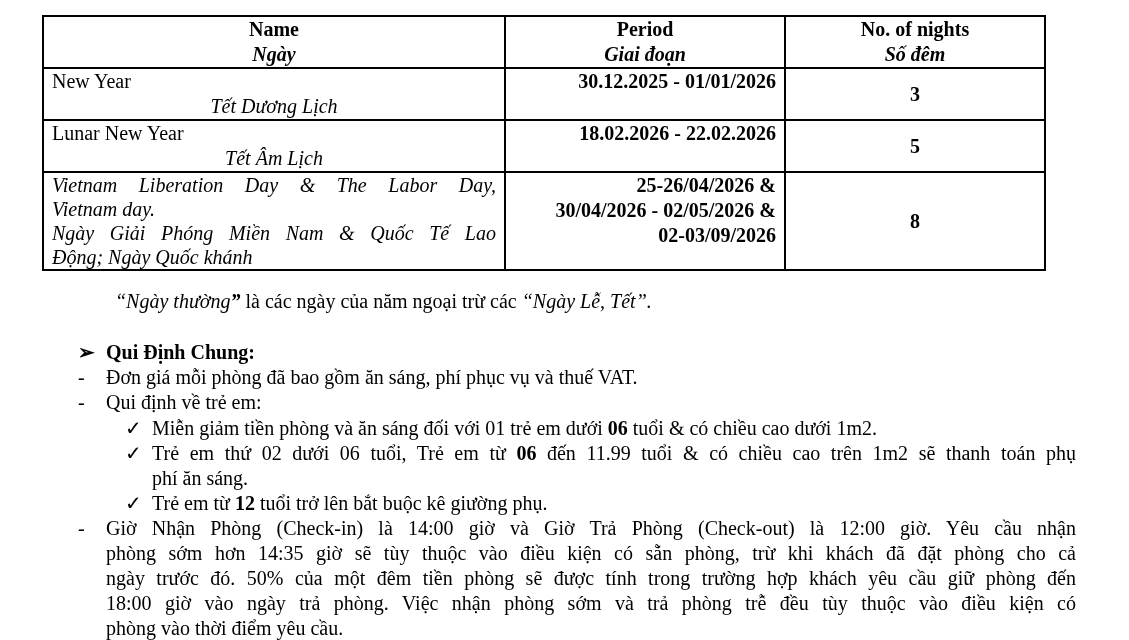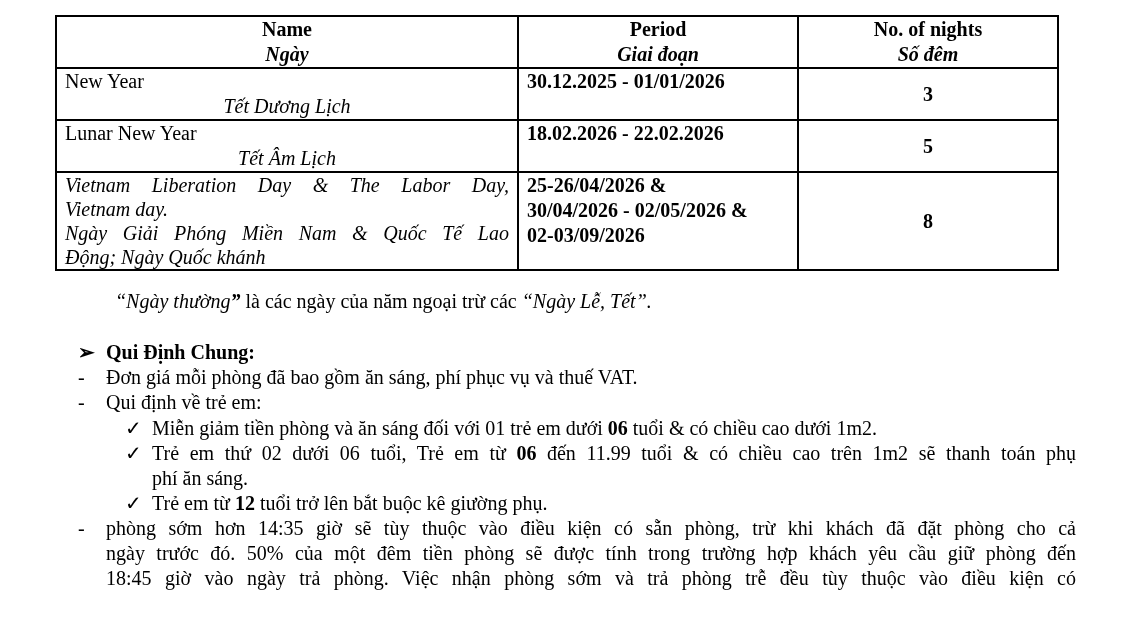--- a/index.html
+++ b/index.html
@@ -12,21 +12,21 @@
     color: #000000;
     font-family: "Liberation Serif", "DejaVu Serif", serif;
     font-size: 20px;
     line-height: 25px;
     overflow: hidden;
   }
 
   
   table.holiday {
     position: absolute;
-    left: 55px;
+    left: 42px;
     top: 15px;
     width: 1002px;
     border-collapse: collapse;
     table-layout: fixed;
   }
   table.holiday th, table.holiday td {
     border: 2px solid #000000;
     padding: 0 8px;
     overflow: hidden;
   }
@@ -43,21 +43,21 @@
   .cell-name { vertical-align: top; padding-top: 1px; margin-left: 20px; }
   .cell-name .vi { font-style: italic; text-align: center; }
   .cell-name-3 {
     vertical-align: top;
     font-style: italic;
     line-height: 24px;
     padding-top: 2px;
   }
   .cell-period {
     vertical-align: top;
-    text-align: left;
+    text-align: right;
     font-weight: bold;
     padding-top: 2px;
   }
   .cell-nights {
     vertical-align: middle;
     text-align: center;
     font-weight: bold;
   }
   .stretch { text-align: justify; text-align-last: justify; }
 
@@ -164,18 +164,20 @@
     <div class="line stretch"><span>Trẻ em thứ 02 dưới 06 tuổi, Trẻ em từ </span><span class="b">06</span><span> đến 11.99 tuổi &amp; có chiều cao trên 1m2 sẽ thanh toán phụ</span></div>
     <div class="line">phí ăn sáng.</div>
   </div>
 
   <div class="l2" style="top:491px">
     <span class="marker">✓</span><span>Trẻ em từ </span><span class="b">12</span><span> tuổi trở lên bắt buộc kê giường phụ.</span>
   </div>
 
   <div class="l1" style="top:516px">
     <span class="marker">-</span>
+    <div class="line stretch">Giờ Nhận Phòng (Check-in) là 14:00 giờ và Giờ Trả Phòng (Check-out) là 12:00 giờ. Yêu cầu nhận</div>
     <div class="line stretch">phòng sớm hơn 14:35 giờ sẽ tùy thuộc vào điều kiện có sẵn phòng, trừ khi khách đã đặt phòng cho cả</div>
     <div class="line stretch">ngày trước đó. 50% của một đêm tiền phòng sẽ được tính trong trường hợp khách yêu cầu giữ phòng đến</div>
-    <div class="line stretch">18:45 giờ vào ngày trả phòng. Việc nhận phòng sớm và trả phòng trễ đều tùy thuộc vào điều kiện có</div>
+    <div class="line stretch">18:00 giờ vào ngày trả phòng. Việc nhận phòng sớm và trả phòng trễ đều tùy thuộc vào điều kiện có</div>
+    <div class="line">phòng vào thời điểm yêu cầu.</div>
   </div>
 
 </div>
 
 </body></html>

